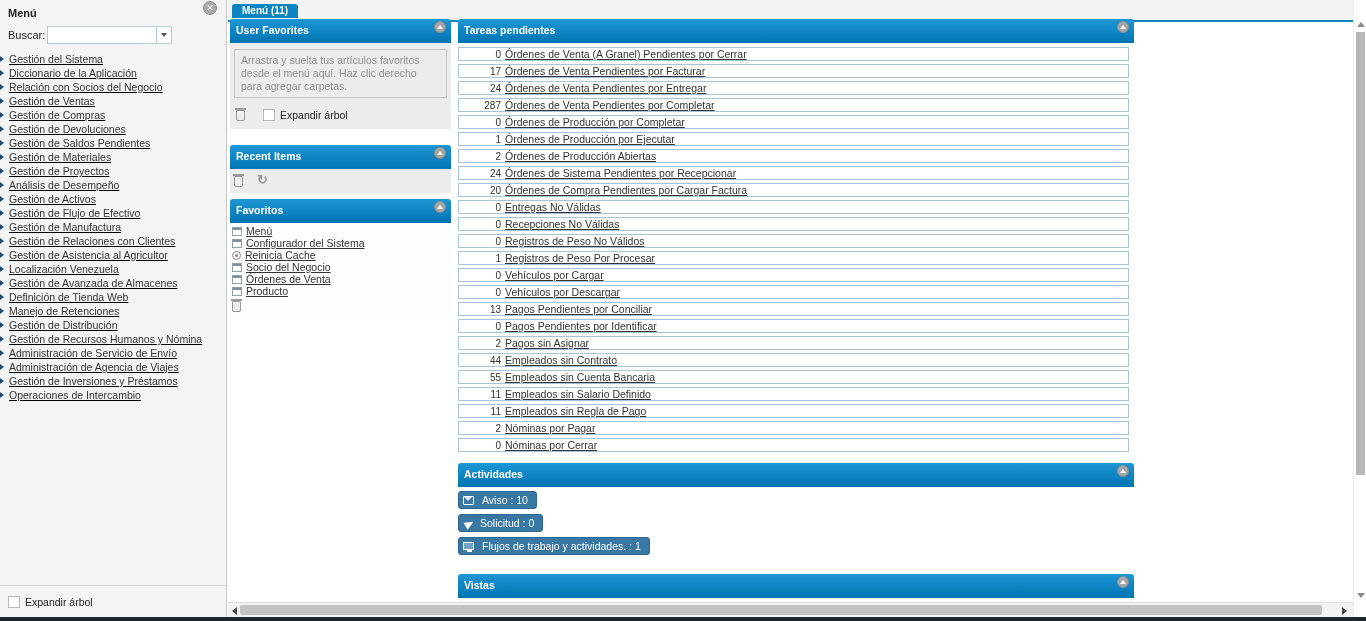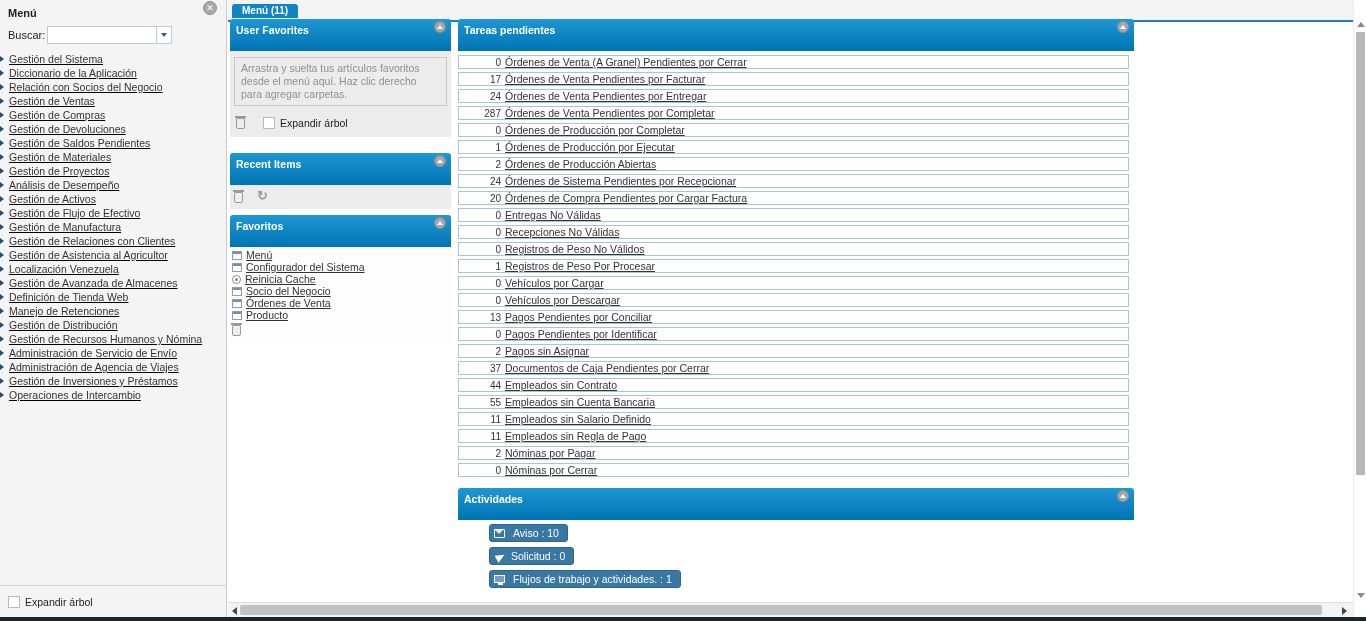--- a/index.html
+++ b/index.html
@@ -26,21 +26,21 @@
 
   
   .main { position:absolute; left:228px; top:0; width:1125px; height:617px; background:#fff; }
   .tabstrip { position:relative; height:22px; background:#f3f3f3; border-bottom:2px solid #1583bf; }
   .tab { display:inline-block; margin-left:4px; margin-top:1px; background:#0d85c3; color:#fff; font-size:10px; font-weight:bold; padding:1px 10px 2px; border-radius:3px 3px 0 0; cursor:pointer; }
   .content { position:absolute; left:0; top:19px; right:0; bottom:18px; }
   .col-left { position:absolute; left:2px; top:0; width:221px; }
   .col-right { position:absolute; left:230px; top:0; width:676px; }
 
   
-  .panel-head { position:relative; height:32px; background:linear-gradient(#1e97d4,#0074b2); border-radius:3px 3px 0 0; padding:1px 6px 0; }
+  .panel-head { position:relative; height:24px; background:linear-gradient(#1e97d4,#0074b2); border-radius:3px 3px 0 0; padding:1px 6px 0; }
   .panel-title { color:#fff; font-size:10.5px; font-weight:bold; }
   .collapse-btn { position:absolute; right:5px; top:2px; width:12px; height:12px; border-radius:50%; background:#a6a6a6; border:1px solid #8e8e8e; cursor:pointer; }
   .collapse-btn::after { content:""; position:absolute; left:2px; top:3px; border-left:3px solid transparent; border-right:3px solid transparent; border-bottom:4px solid #fff; }
 
   .uf-body { background:#ececec; padding:6px 4px 8px; }
   .uf-hint { border:1px solid #c6c6c6; color:#8f8f8f; font-size:10.5px; line-height:13px; text-align:left; padding:4px 6px; }
   .uf-tools { display:flex; align-items:center; margin-top:10px; padding-left:2px; }
   .ri-body { background:#ececec; padding:5px 4px 6px; display:flex; align-items:center; gap:10px; }
   .fav-body { background:#fdfdfd; padding:2px 0 4px 2px; }
   .fav-item { display:flex; align-items:center; height:12px; cursor:pointer; }
@@ -49,21 +49,21 @@
   .gap8 { height:8px; } .gap16 { height:16px; } .gap6 { height:6px; }
 
   
   .tasks-body { padding-top:4px; }
   .task-row { width:671px; height:14px; border:1px solid #a6c6d8; margin-bottom:3px; display:flex; align-items:center; background:#fff; }
   .task-count { width:46px; text-align:right; padding-right:4px; font-size:10px; color:#333; }
   .task-link { font-size:10.5px; }
 
   
   .act-body { padding:4px 0 6px; }
-  .act-btn { display:flex; align-items:center; width:fit-content; gap:4px; background:#3a78a4; border:1px solid #2e6691; border-radius:3px; color:#fff; font-size:10.5px; padding:2px 8px 2px 4px; margin-bottom:5px; cursor:pointer;margin-left:31px; }
+  .act-btn { display:flex; align-items:center; width:fit-content; gap:4px; background:#3a78a4; border:1px solid #2e6691; border-radius:3px; color:#fff; font-size:10.5px; padding:2px 8px 2px 4px; margin-bottom:5px; cursor:pointer; }
 
   
   .views-body { padding:2px 0 0 1px; background:#fafafa; }
   .view-item { display:flex; align-items:center; height:12px; cursor:pointer;text-align:center; }
 
   
   .icn { display:inline-block; position:relative; margin-right:4px; flex:none; }
   .icn-trash { width:9px; height:11px; border:1px solid #9a9a9a; border-radius:1px 1px 2px 2px; background:#eee; margin-top:2px; }
   .icn-trash::before { content:""; position:absolute; left:-2px; top:-3px; width:11px; height:2px; background:#9a9a9a; }
   .icn-refresh { width:12px; height:12px; }
@@ -422,24 +422,20 @@
               <div class="task-row">
                 <span class="task-count">0</span>
                 <a class="ulink task-link">Pagos Pendientes por Identificar</a>
               </div>
 
               <div class="task-row">
                 <span class="task-count">2</span>
                 <a class="ulink task-link">Pagos sin Asignar</a>
               </div>
 
-              <div class="task-row">
-                <span class="task-count">37</span>
-                <a class="ulink task-link">Documentos de Caja Pendientes por Cerrar</a>
-              </div>
 
               <div class="task-row">
                 <span class="task-count">44</span>
                 <a class="ulink task-link">Empleados sin Contrato</a>
               </div>
 
               <div class="task-row">
                 <span class="task-count">55</span>
                 <a class="ulink task-link">Empleados sin Cuenta Bancaria</a>
               </div>

